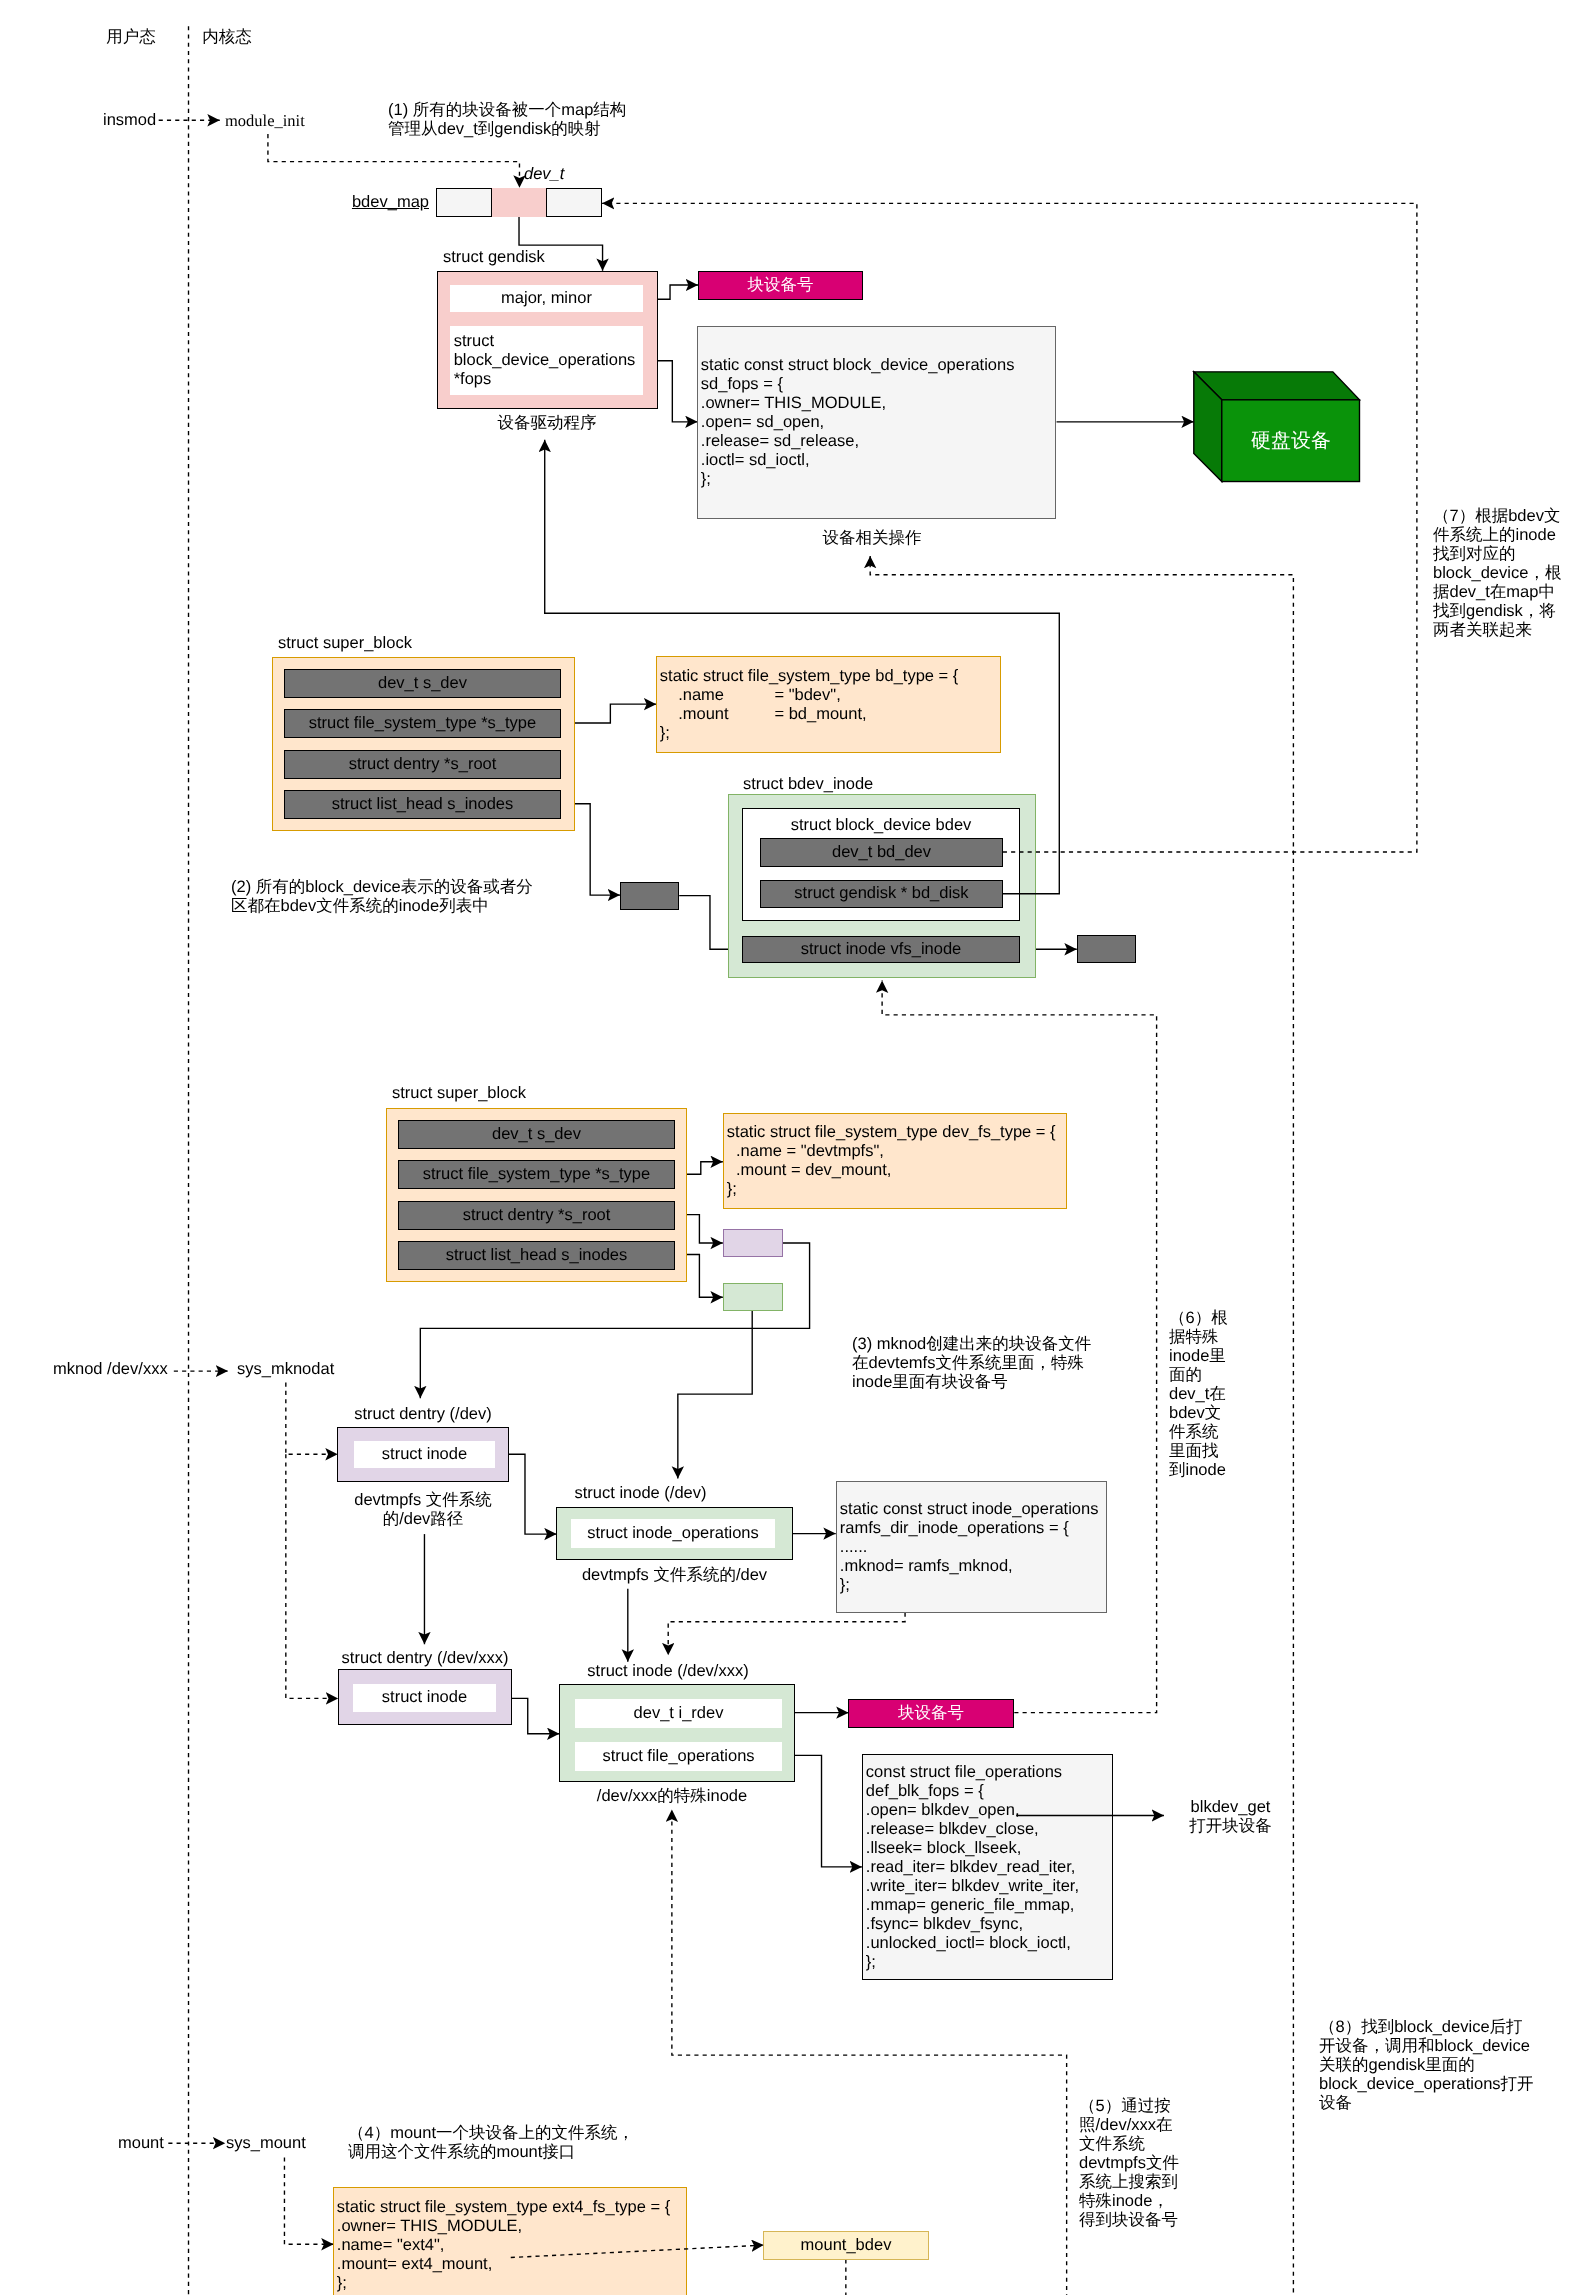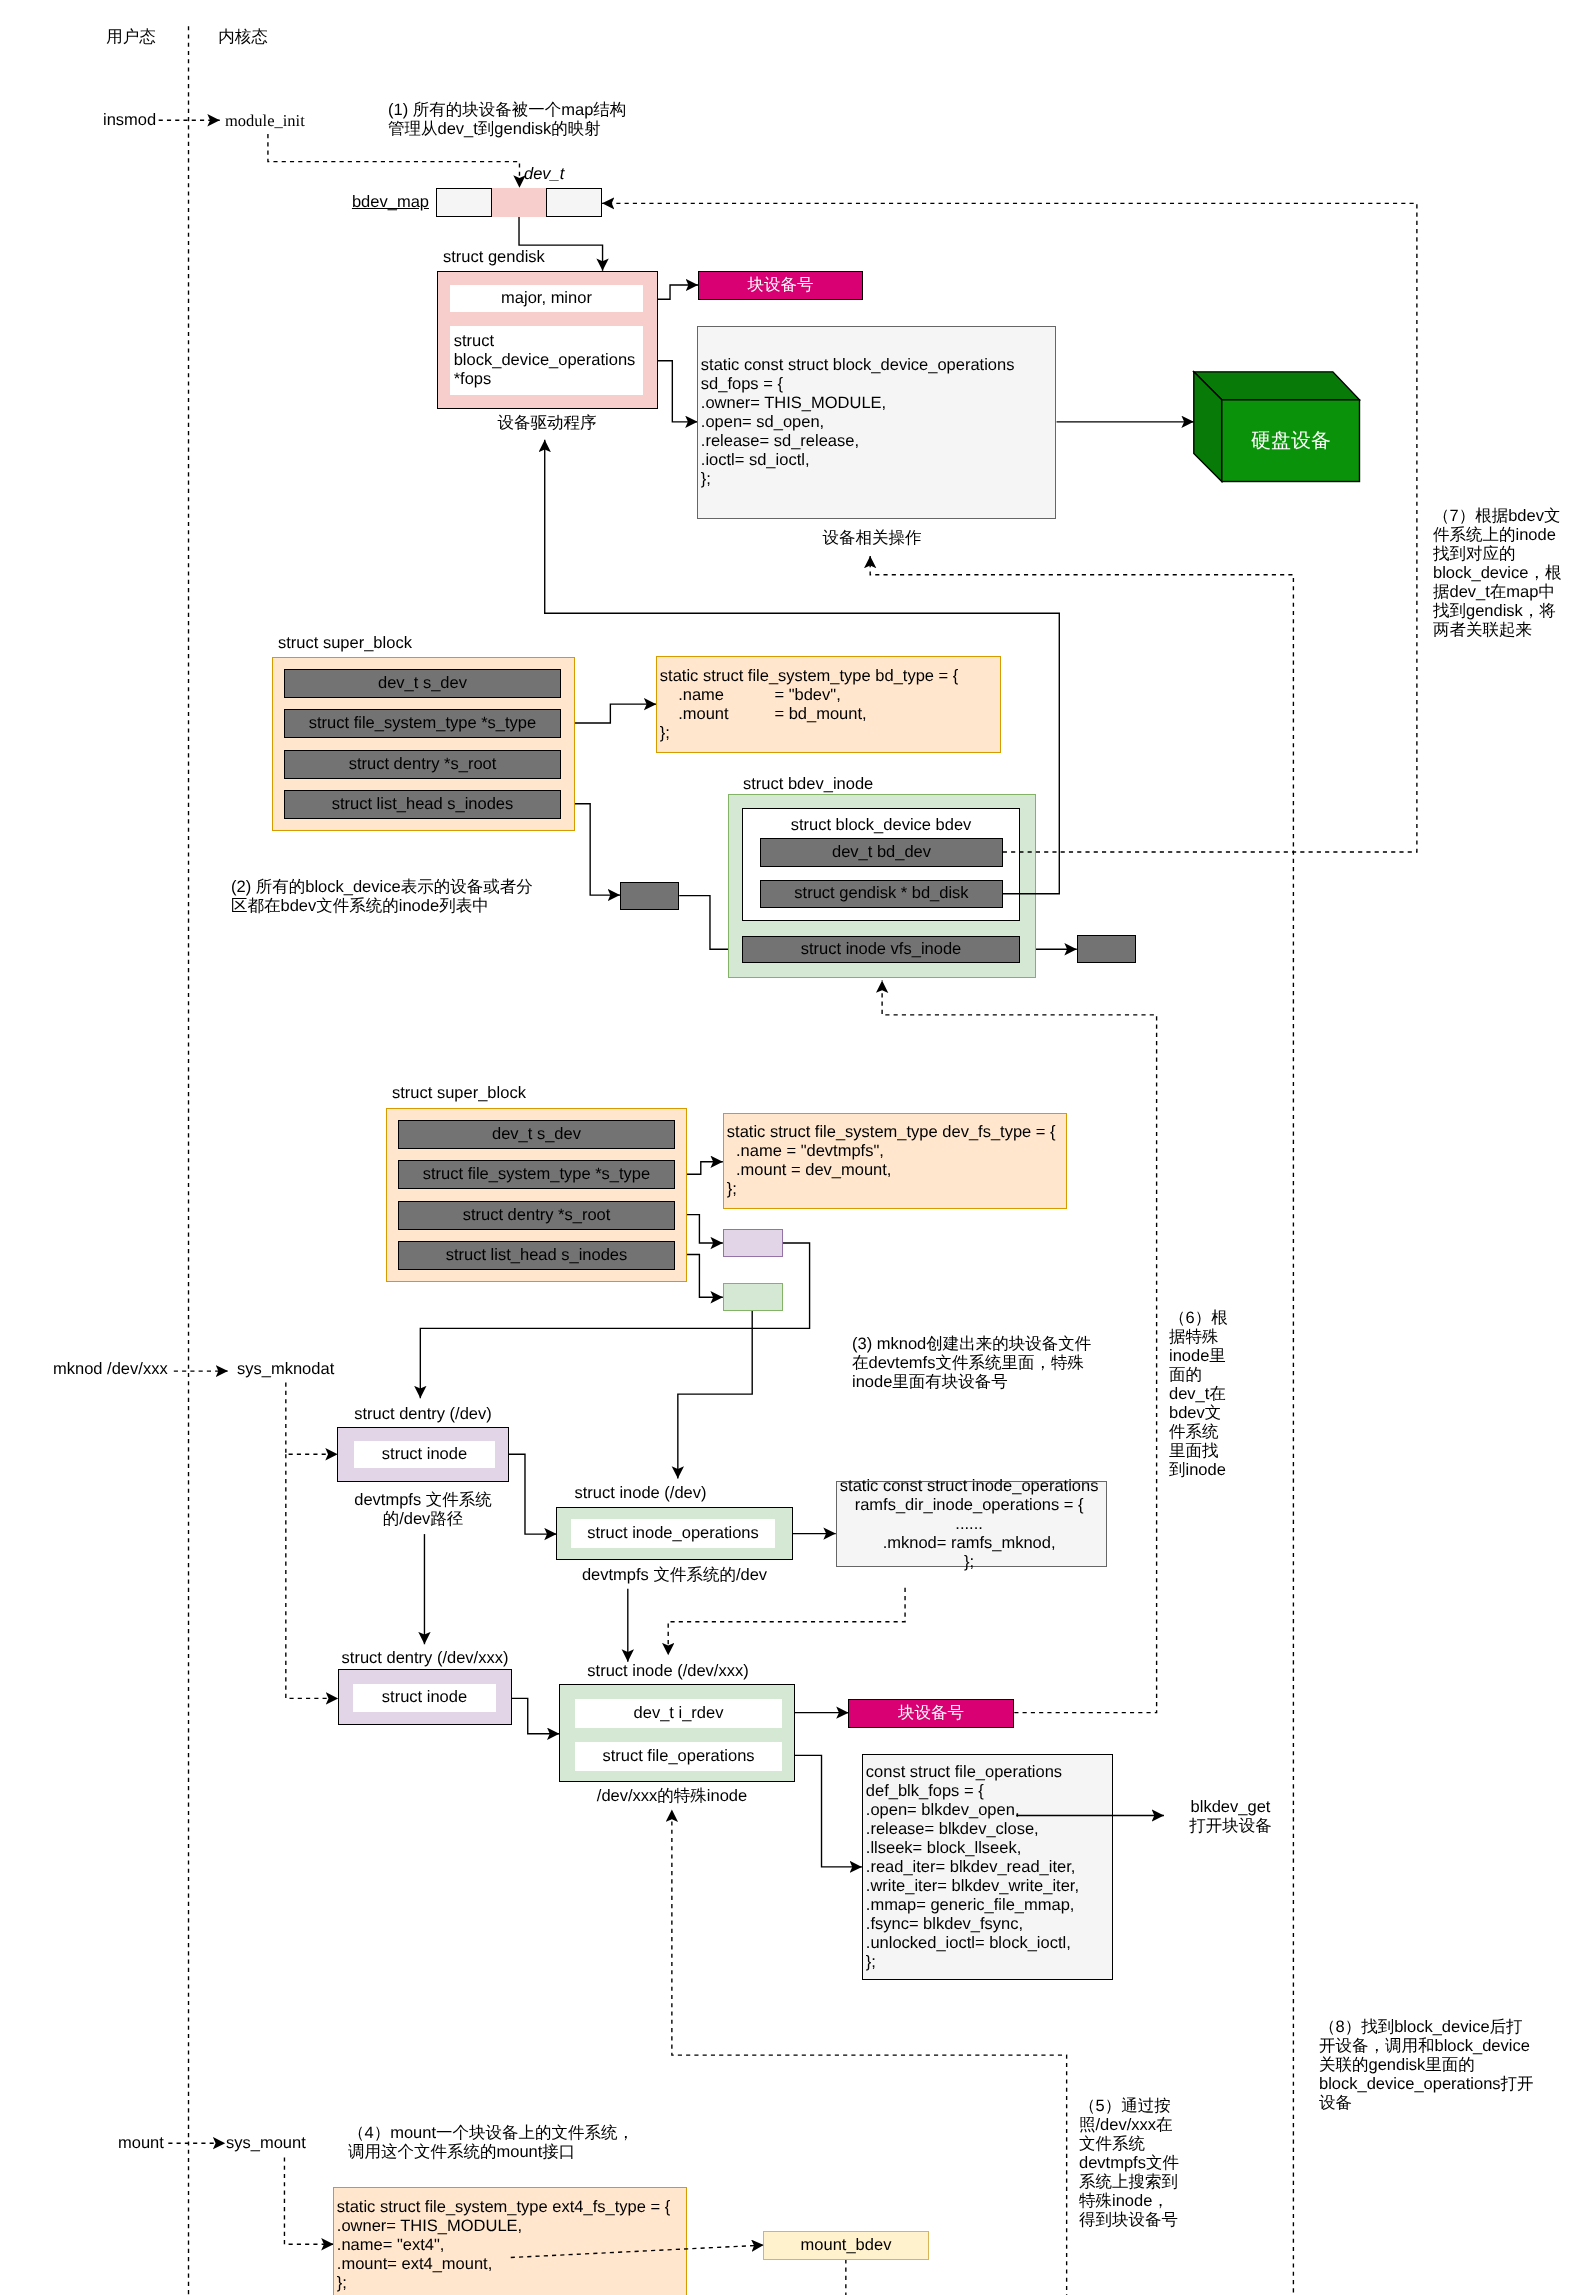--- a/index.html
+++ b/index.html
@@ -99,21 +99,21 @@
 
     <path d="M2266,5059 L2469,5059" stroke-dasharray="9 9" marker-end="url(#ah)"></path>
 
     <path d="M2265,5194 L2338,5194 L2338,5470 L2413,5470" stroke-dasharray="9 9" marker-end="url(#ah)"></path>
 
     <path d="M3042,5431 L3100,5431 L3100,5719 L1108,5719 L1108,5020" marker-end="url(#ah)"></path>
   </g>
 </svg>
 
 <div class="lbl ctr" style="left:85px;top:27.5px;width:92px;height:19px;">用户态</div>
-<div class="lbl ctr" style="left:197px;top:27.5px;width:92px;height:19px;">内核态</div>
+<div class="lbl ctr" style="left:181px;top:27.5px;width:92px;height:19px;">内核态</div>
 
 <div class="lbl" style="left:103px;top:111px;">insmod</div>
 <div class="lbl" style="left:225px;top:111px;font-family:Liberation Serif, serif;">module_init</div>
 <div class="lbl" style="left:53px;top:1360px;">mknod /dev/xxx</div>
 <div class="lbl" style="left:237px;top:1360px;">sys_mknodat</div>
 <div class="lbl" style="left:118px;top:2134px;text-align:right;">mount</div>
 <div class="lbl" style="left:226px;top:2134px;">sys_mount</div>
 
 <div class="note" style="left:388px;top:101px;">(1) 所有的块设备被一个map结构
 管理从dev_t到gendisk的映射</div>
@@ -202,21 +202,21 @@
 <div class="box" style="left:337px;top:1427px;width:172px;height:55px;background:#e1d5e7;border:1.4px solid #000;"></div>
 <div class="box ctr" style="left:354px;top:1441px;width:141px;height:27px;background:#fff;">struct inode</div>
 <div class="lbl ctr" style="left:337px;top:1490px;width:172px;height:39px;flex-direction:column;">devtmpfs 文件系统
 的/dev路径</div>
 
 <div class="lbl ctr" style="left:522px;top:1484px;width:237px;height:19px;">struct inode (/dev)</div>
 <div class="box" style="left:556px;top:1507px;width:237px;height:53px;background:#d5e8d4;border:1.4px solid #000;"></div>
 <div class="box ctr" style="left:571px;top:1519px;width:204px;height:28.5px;background:#fff;">struct inode_operations</div>
 <div class="lbl ctr" style="left:556px;top:1566px;width:237px;height:19px;">devtmpfs 文件系统的/dev</div>
 
-<div class="box" style="left:836px;top:1481px;width:271px;height:86px;background:#f5f5f5;border:1.4px solid #666666;display:flex;align-items:center;justify-content:flex-start;padding-left:2.8px;white-space:pre;text-align:center;">static const struct inode_operations
+<div class="box" style="left:836px;top:1481px;width:271px;height:132px;background:#f5f5f5;border:1.4px solid #666666;display:flex;align-items:center;justify-content:flex-start;padding-left:2.8px;white-space:pre;">static const struct inode_operations
 ramfs_dir_inode_operations = {
 ......
 .mknod= ramfs_mknod,
 };</div>
 
 <div class="lbl ctr" style="left:338px;top:1649px;width:174px;height:19px;">struct dentry (/dev/xxx)</div>
 <div class="box" style="left:338px;top:1669px;width:174px;height:56px;background:#e1d5e7;border:1.4px solid #000;"></div>
 <div class="box ctr" style="left:353px;top:1684px;width:143px;height:27.5px;background:#fff;">struct inode</div>
 
 <div class="lbl ctr" style="left:550px;top:1662px;width:236px;height:19px;">struct inode (/dev/xxx)</div>

